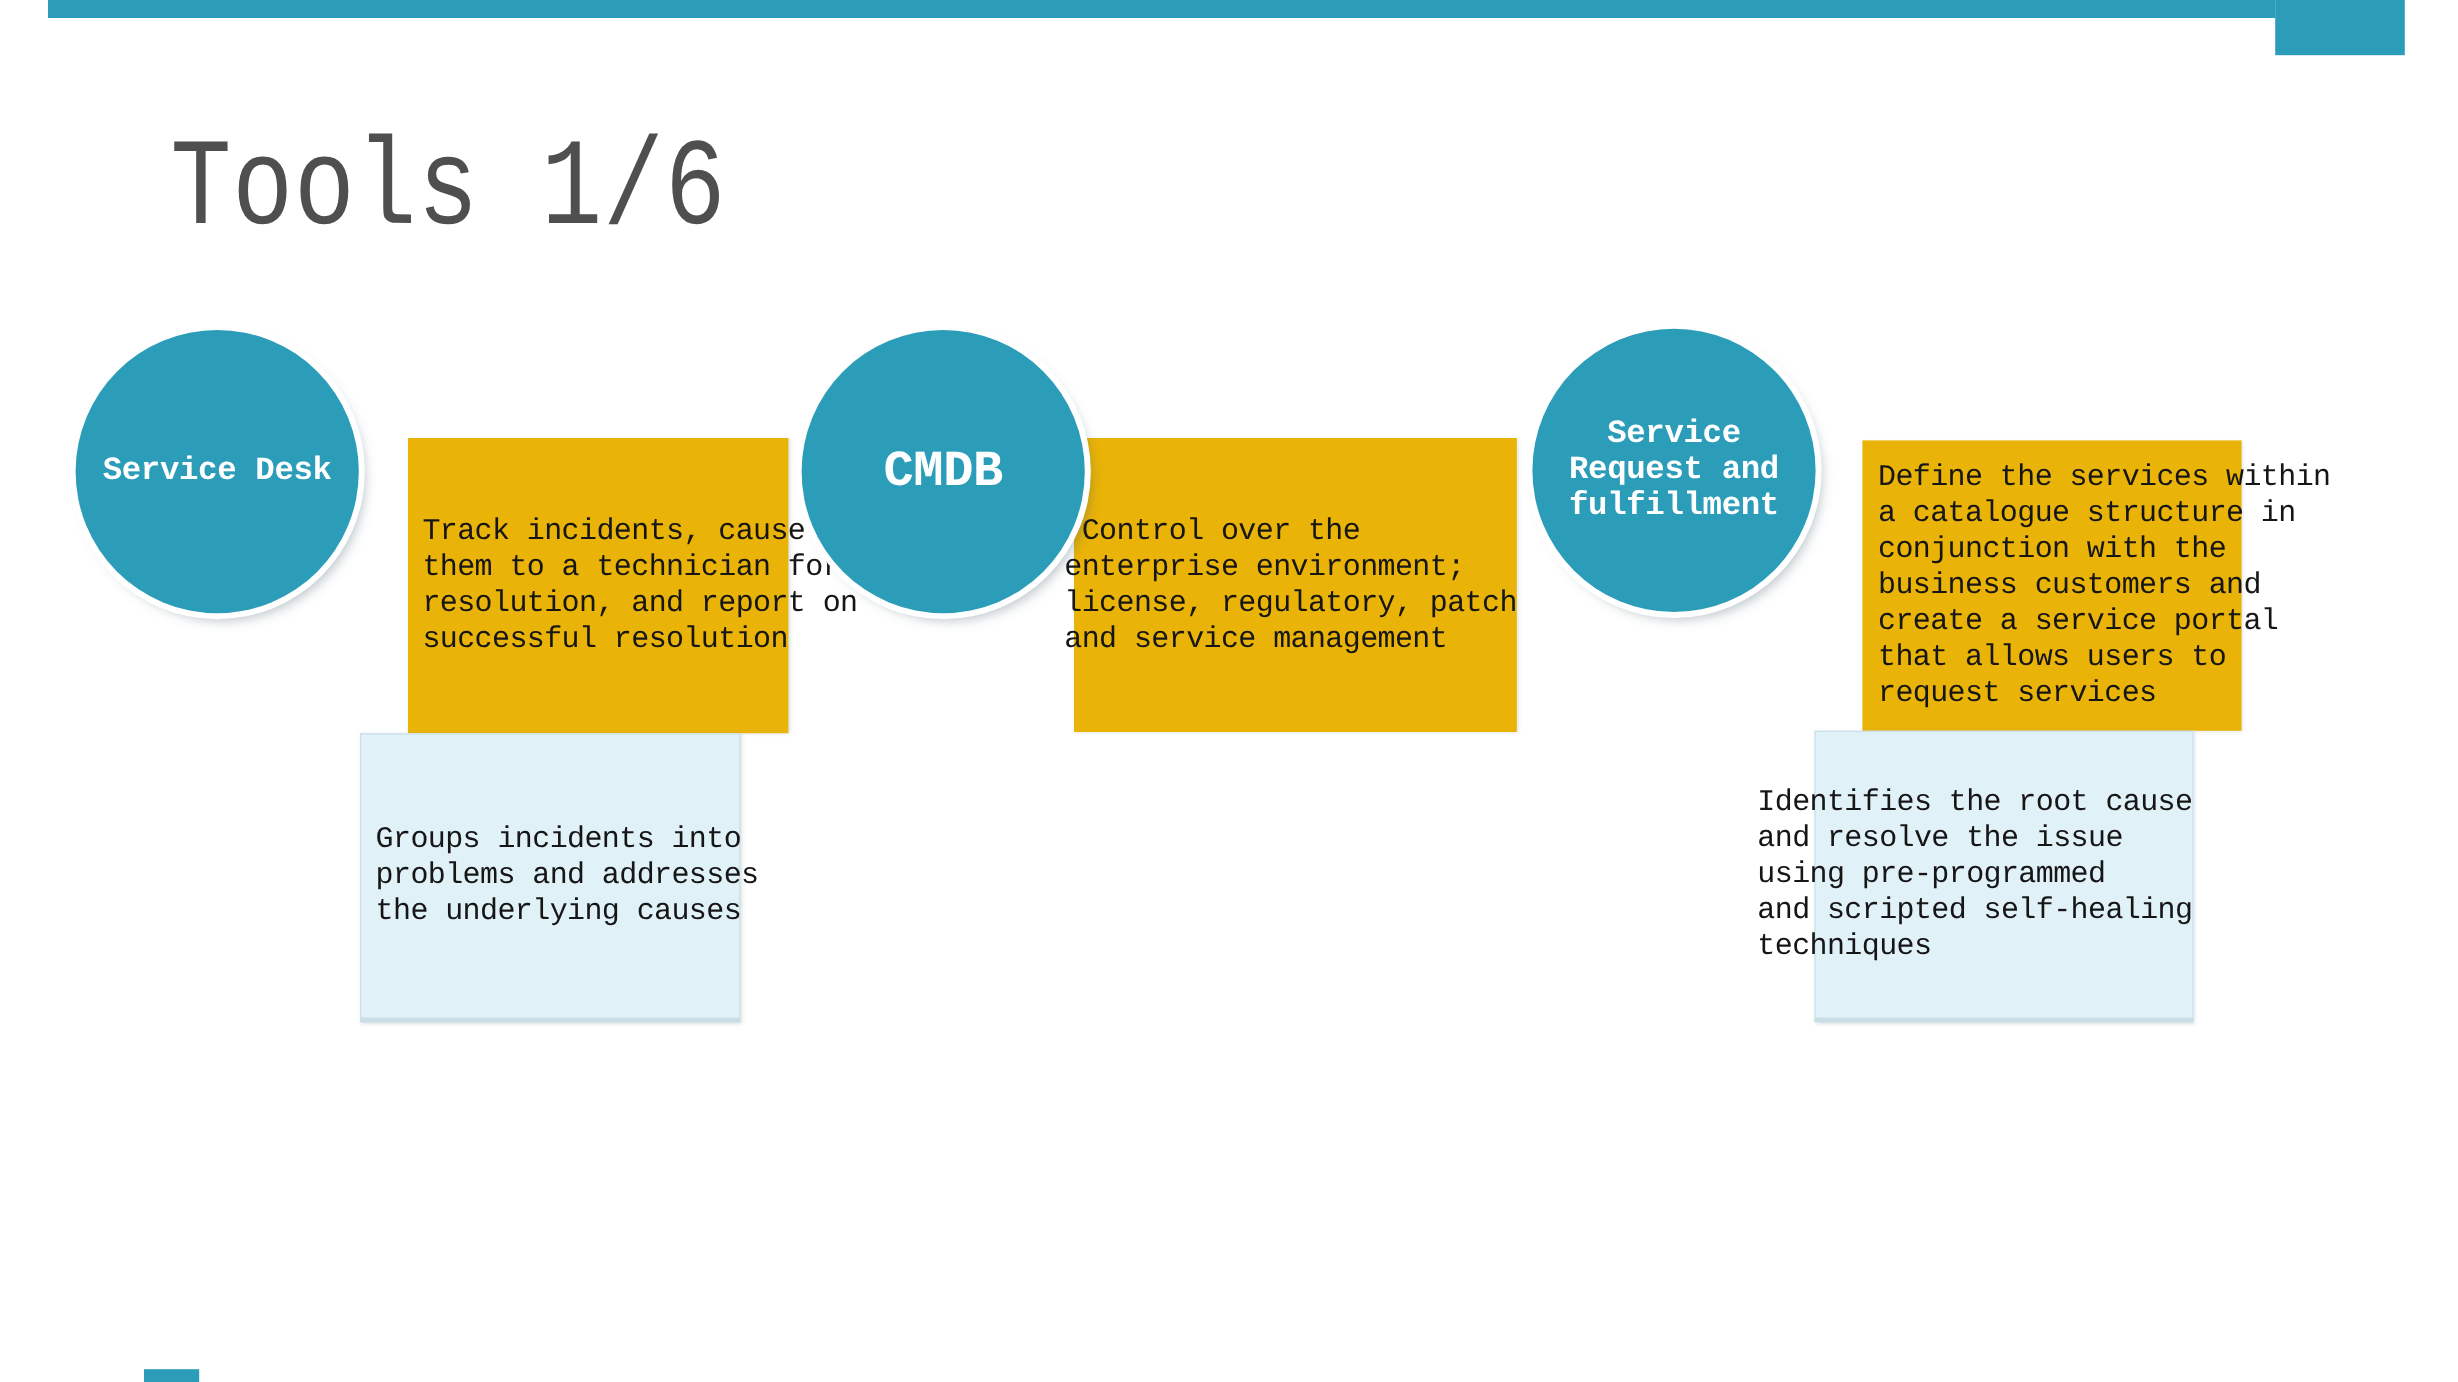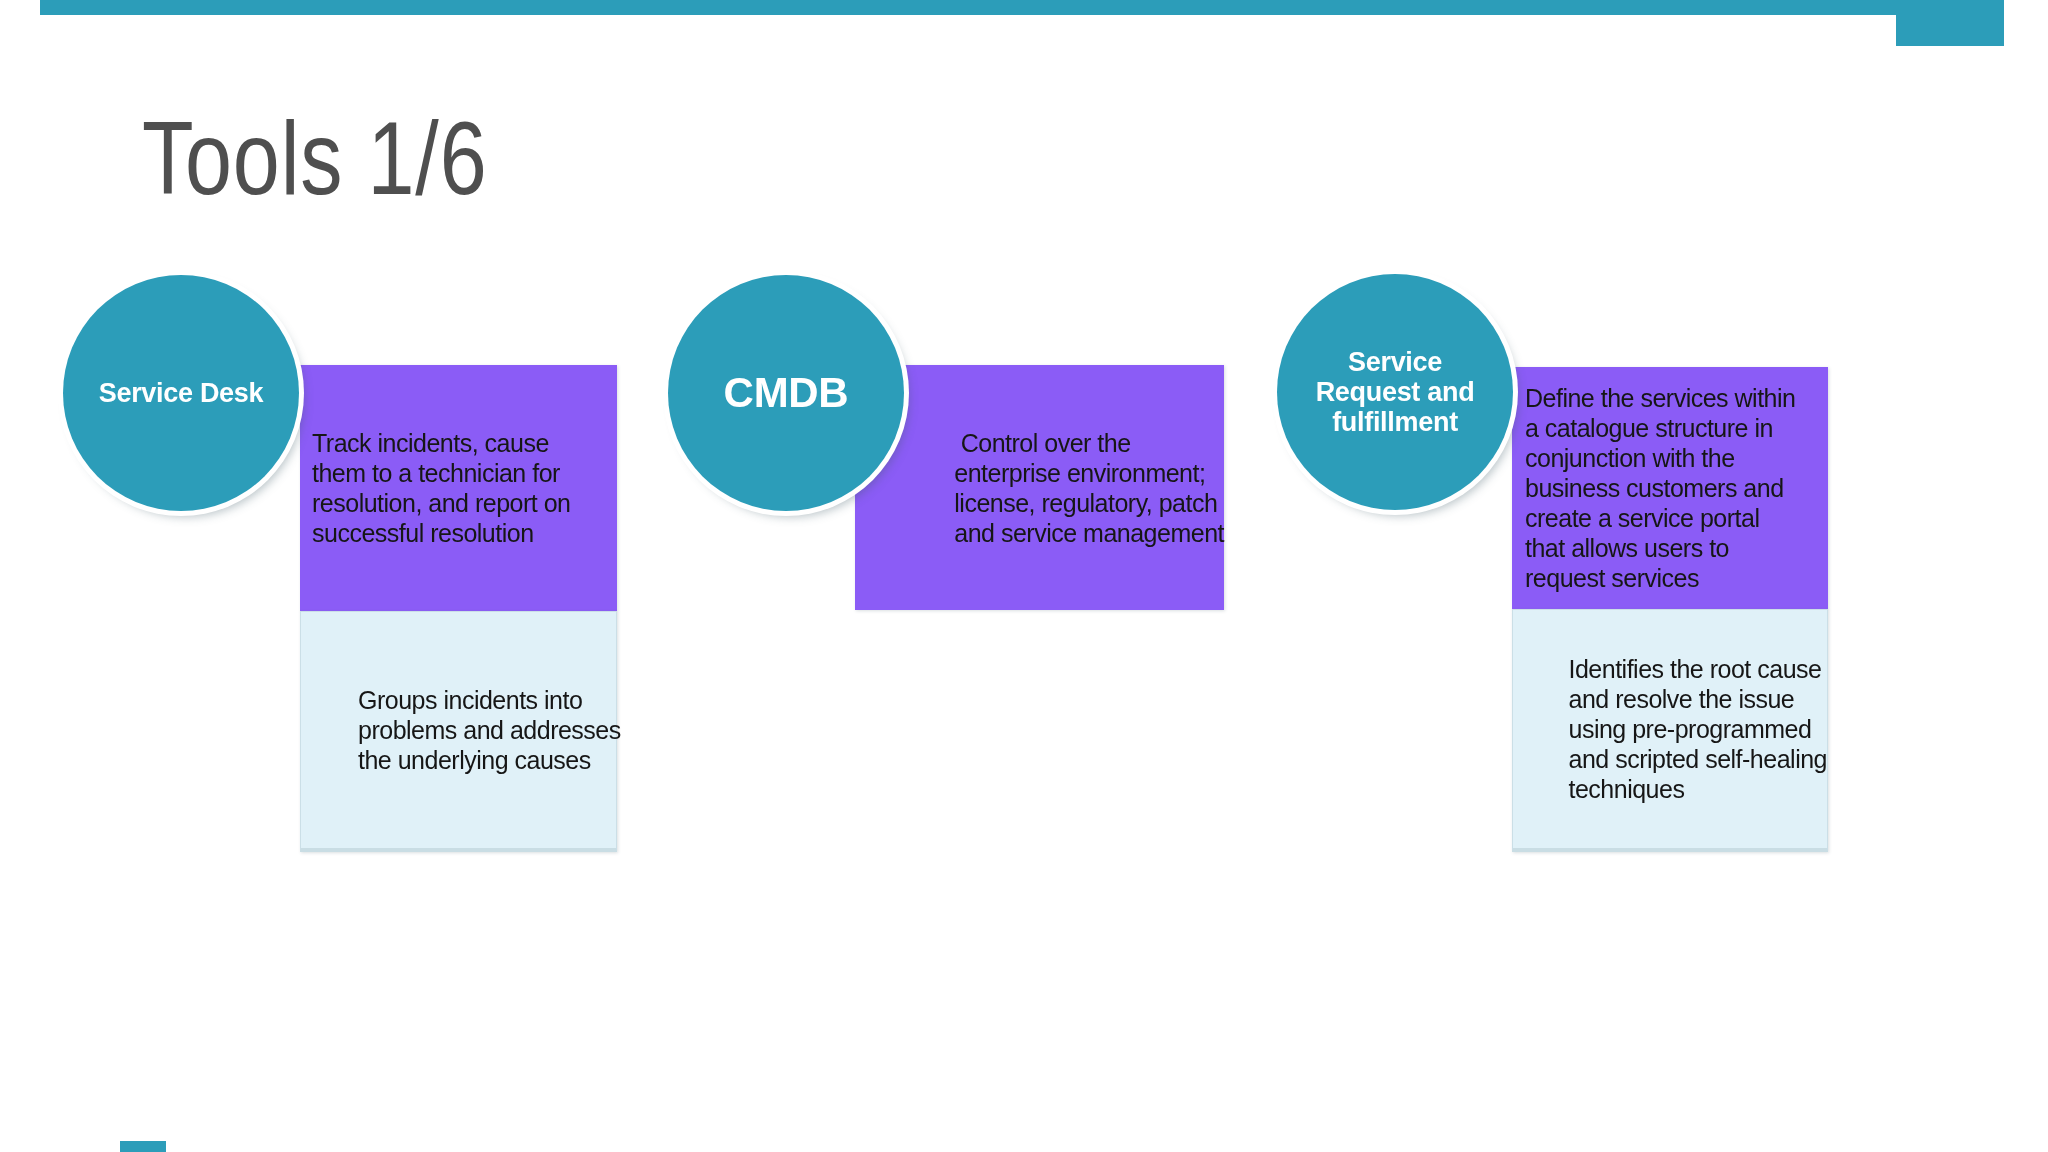--- a/index.html
+++ b/index.html
@@ -1,42 +1,42 @@
 <!DOCTYPE html>
 <html><head>
 <meta charset="utf-8">
 <style>
   html,body{margin:0;padding:0;background:#ffffff;}
   #slide{
     position:relative;
     width:2048px;height:1152px;
     background:#ffffff;
     overflow:hidden;
-    font-family:Liberation Sans, sans-serif;
+    font-family:Liberation Mono, monospace;
   }
   
   .accent{position:absolute;background:#2c9db9;}
   #top-band{left:40px;top:0;width:1856px;height:15px;}
   #top-square{left:1896px;top:0;width:108px;height:46px;}
   #bottom-bar{left:120px;top:1141px;width:46px;height:11px;}
 
   
   #title{
     position:absolute;left:142px;top:100px;
     font-size:103px;line-height:1.15;
     color:#4f4f4f;
     letter-spacing:1px;
     transform:scaleX(0.82);
     transform-origin:left top;
     white-space:pre;
   }
 
   
   .box{position:absolute;box-shadow:1px 1px 3px rgba(110,130,140,0.25);}
-  .box-top{background:#8b5cf6;}
+  .box-top{background:#eab308;margin-left:40px;}
   .box-bottom{background:#e0f1f8;border:1px solid #cbdfe7;border-bottom:4px solid #c9dde4;box-sizing:border-box;}
   .box{display:flex;align-items:center;}
   .body-text{
     color:#161616;
     font-size:25px;line-height:30px;letter-spacing:-0.5px;
     white-space:pre;
   }
 
   
   .circle{
@@ -48,21 +48,21 @@
   }
   .circle-label{
     color:#ffffff;font-weight:bold;
     font-size:27px;line-height:32px;letter-spacing:-0.3px;
     white-space:pre;
   }
 
   
   #col1-circle{left:63px;top:275px;}
   #col1-top   {left:300px;top:365px;width:317px;height:246px;}
-  #col1-bottom{left:300px;top:611px;width:317px;height:241px;padding-left:45px;}
+  #col1-bottom{left:300px;top:611px;width:317px;height:241px;}
   #col1-top .body-text, #col1-bottom .body-text{padding-left:12px;}
 
   
   #col2-circle{left:668px;top:275px;}
   #col2-top   {left:855px;top:365px;width:369px;height:245px;justify-content:flex-end;}
   #col2-bottom{left:855px;top:610px;width:369px;height:242px;}
   #col2-top .body-text, #col2-bottom .body-text{padding-left:58px;}
   #col2-circle .circle-label{font-size:42px;}
 
   

